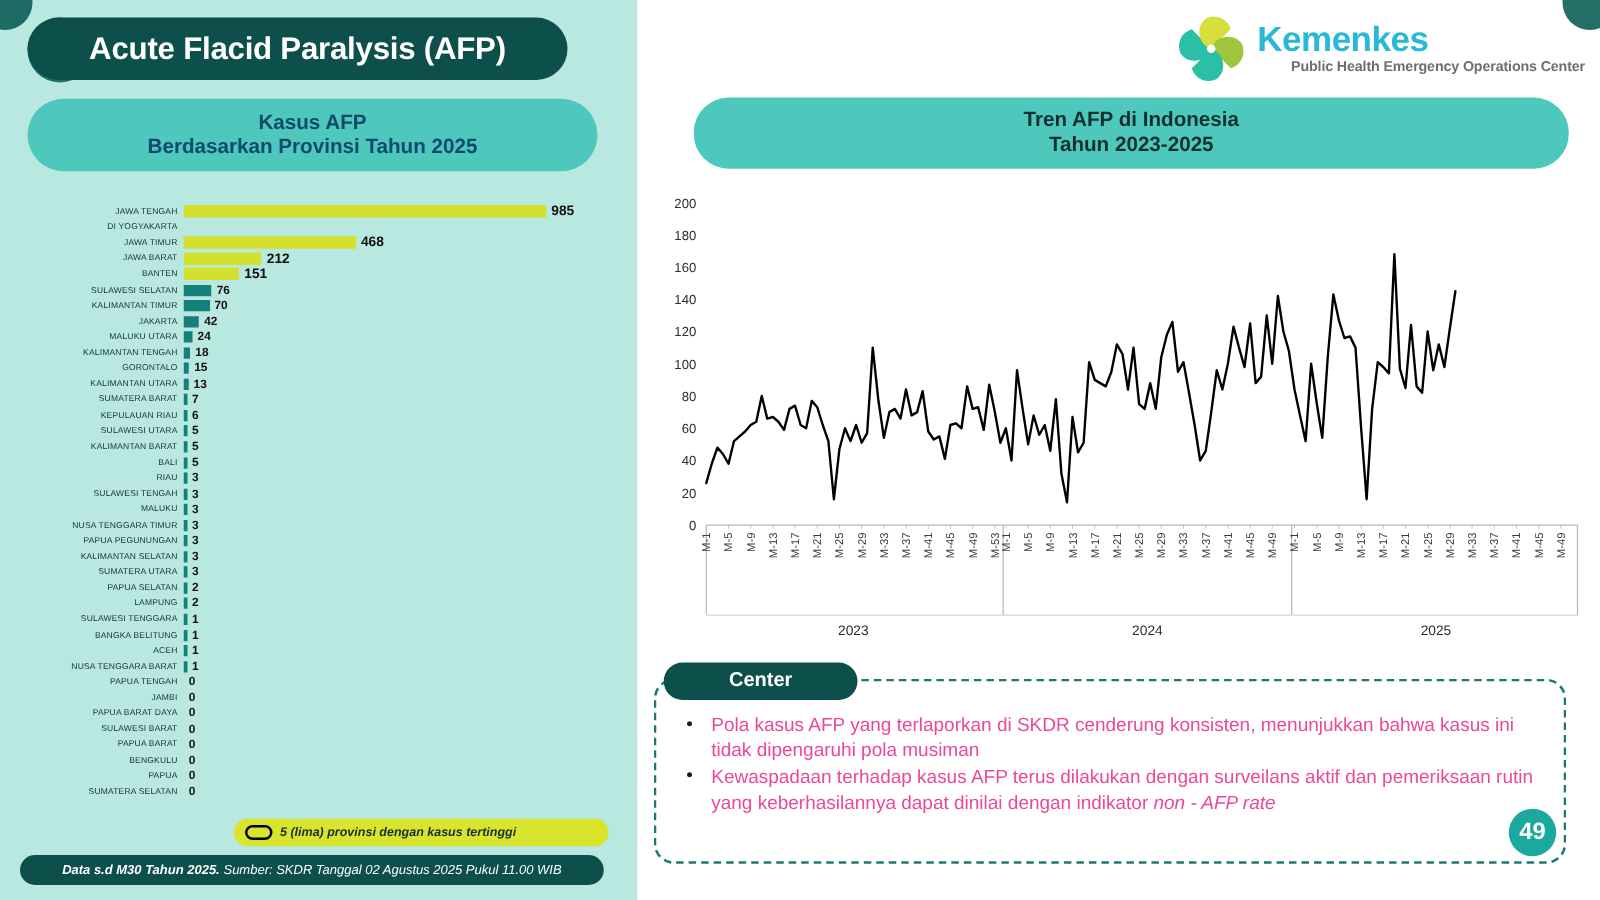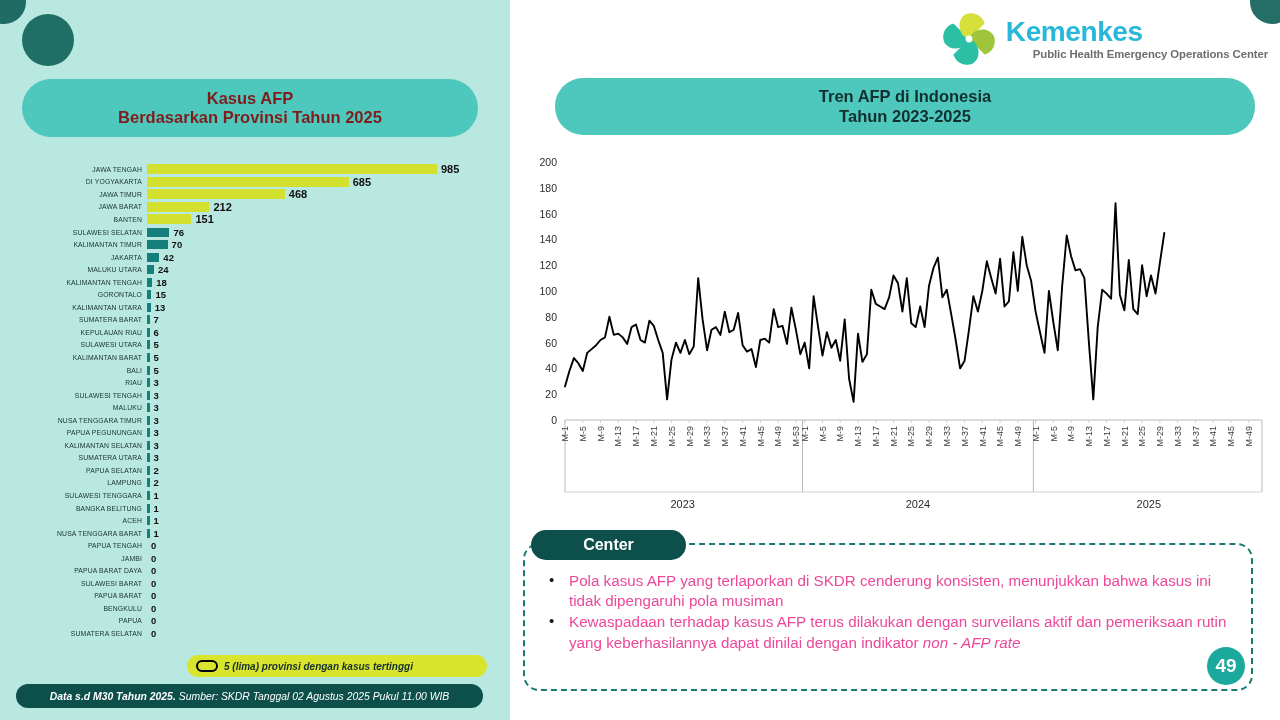--- a/index.html
+++ b/index.html
@@ -48,21 +48,21 @@
   #subtitle-pill {
     position: absolute; left: 22px; top: 79px;
     width: 456px; height: 58px;
     background: #4ec7bd;
     border-radius: 29px;
     display: flex; flex-direction: column;
     align-items: center; justify-content: center;
     line-height: 1.18;
   }
   #subtitle-pill span {
-    color: #7f1d1d; font-size: 16.5px; font-weight: bold;
+    color: #0c4a6e; font-size: 16.5px; font-weight: bold;
   }
 
   
   #bar-chart {
     position: absolute; left: 0; top: 163px;
     width: 510px; height: 495px;
   }
   .bar-row {
     position: relative;
     height: 12.55px;
@@ -206,40 +206,39 @@
 </head>
 <body>
 
 <div id="slide">
 
   <div id="left-panel">
 
     <div class="corner-circle" id="corner-tl-dark"></div>
     <div class="corner-circle" id="corner-tl-mid"></div>
 
+    <div id="title-pill">
+      <span>Acute Flacid Paralysis (AFP)</span>
+    </div>
 
     <div id="subtitle-pill">
       <span>Kasus AFP</span>
       <span>Berdasarkan Provinsi Tahun 2025</span>
     </div>
 
     <div id="bar-chart">
         <div class="bar-row">
           <div class="bar-label">JAWA TENGAH</div>
           <div class="bar-wrap">
             <div class="bar-rect top5" style="width: 290px;"></div>
             <div class="bar-value big">985</div>
           </div>
         </div>
         <div class="bar-row">
           <div class="bar-label">DI YOGYAKARTA</div>
-          <div class="bar-wrap">
-            <div class="bar-rect top5" style="width: 201.68px;"></div>
-            <div class="bar-value big">685</div>
-          </div>
         </div>
         <div class="bar-row">
           <div class="bar-label">JAWA TIMUR</div>
           <div class="bar-wrap">
             <div class="bar-rect top5" style="width: 137.79px;"></div>
             <div class="bar-value big">468</div>
           </div>
         </div>
         <div class="bar-row">
           <div class="bar-label">JAWA BARAT</div>

